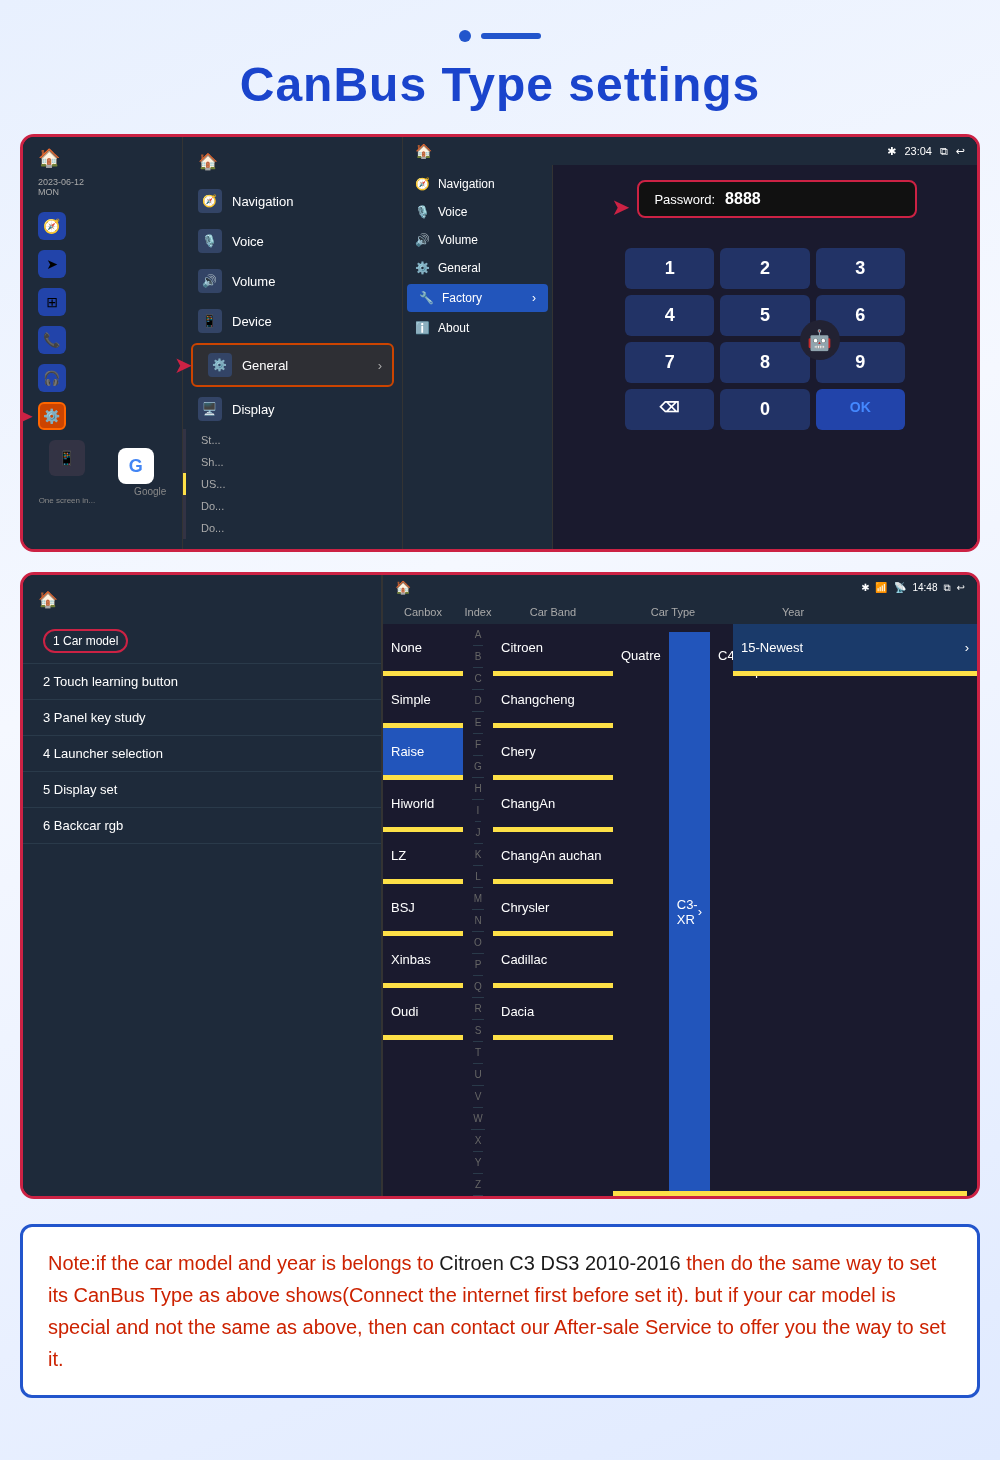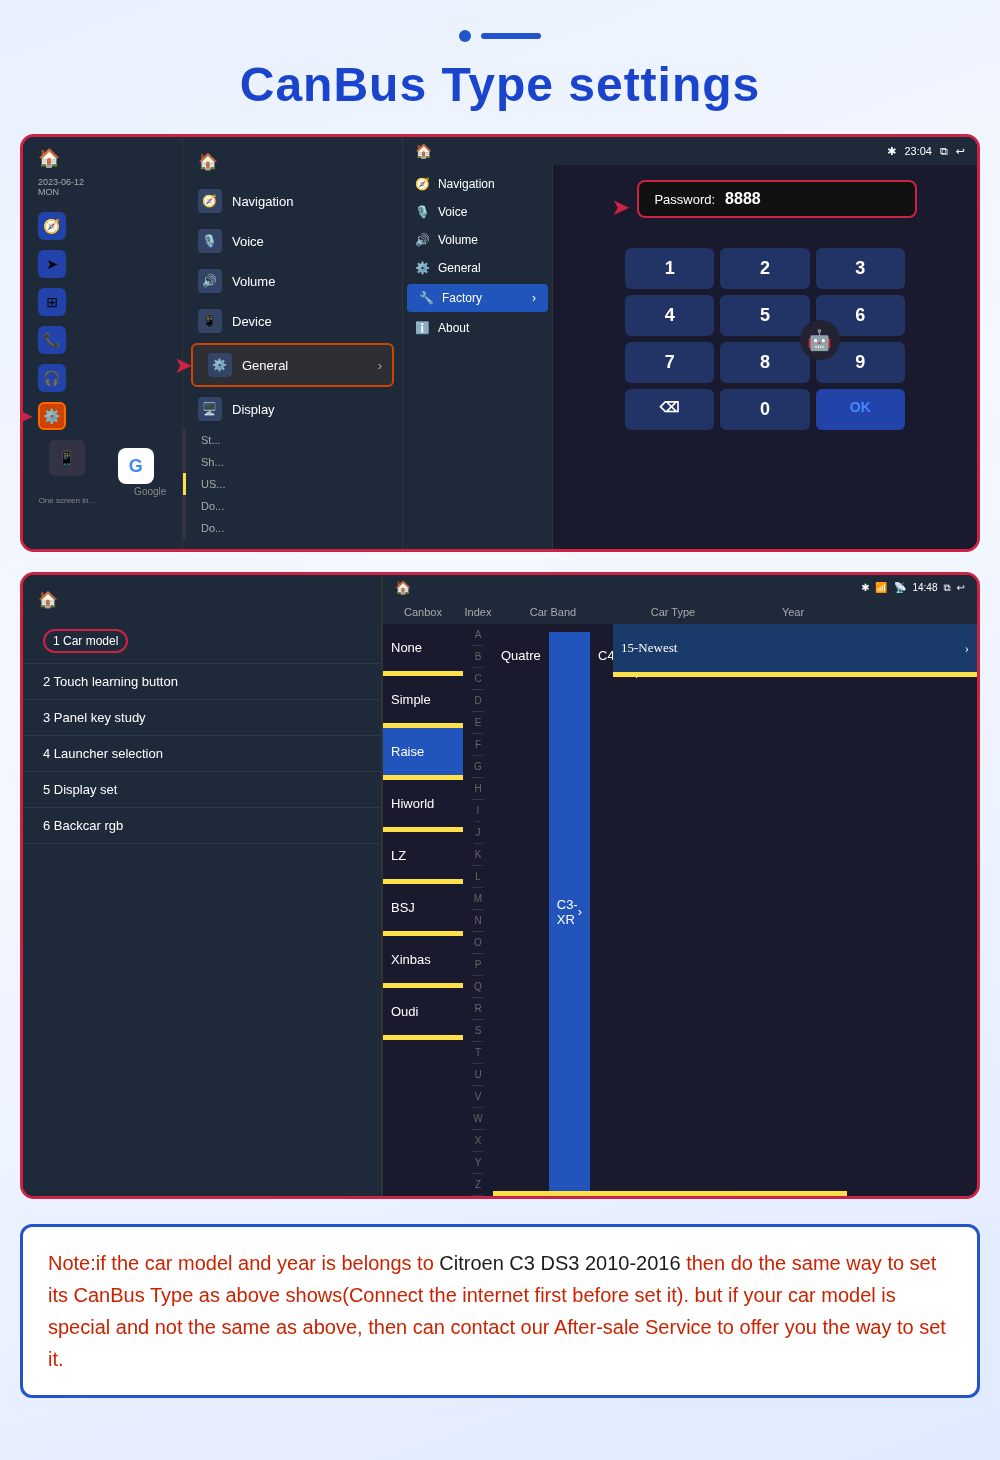--- a/index.html
+++ b/index.html
@@ -346,21 +346,20 @@
     .col-cartype {
       width: 120px;
       display: flex;
       flex-direction: row;
       margin-top: 8px;
     }
     .col-year {
       flex: 1;
       display: flex;
       flex-direction: column;
-      font-family: Liberation Serif, serif;
     }
     .cell {
       padding: 16px 8px;
       color: white;
       font-size: 13px;
       border-bottom: 5px solid #fde047;
     }
     .cell.highlighted-blue {
       background: #2255bb;
     }
@@ -646,20 +645,30 @@
             <div class="cell-index">S</div>
             <div class="cell-index">T</div>
             <div class="cell-index">U</div>
             <div class="cell-index">V</div>
             <div class="cell-index">W</div>
             <div class="cell-index">X</div>
             <div class="cell-index">Y</div>
             <div class="cell-index">Z</div>
           </div>
 
+          <div class="col-carband">
+            <div class="cell">Citroen</div>
+            <div class="cell">Changcheng</div>
+            <div class="cell">Chery</div>
+            <div class="cell">ChangAn</div>
+            <div class="cell">ChangAn auchan</div>
+            <div class="cell">Chrysler</div>
+            <div class="cell">Cadillac</div>
+            <div class="cell">Dacia</div>
+          </div>
 
           <div class="col-cartype">
             <div class="cell">Quatre</div>
             <div class="cell highlighted-blue has-arrow">
               <span>C3-XR</span>
               <span>›</span>
             </div>
             <div class="cell">C4</div>
             <div class="cell">C4 quatre</div>
             <div class="cell">C4L</div>

